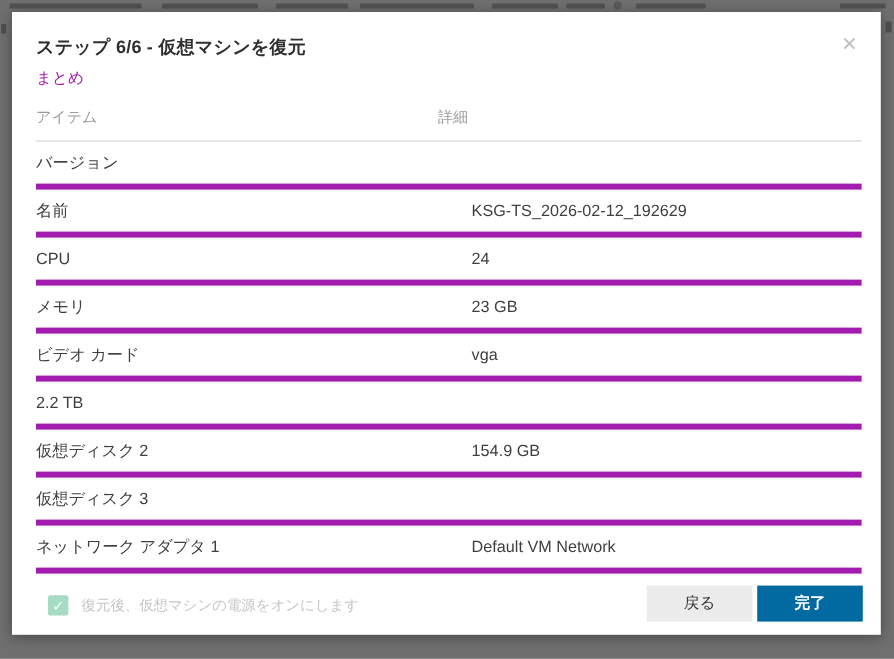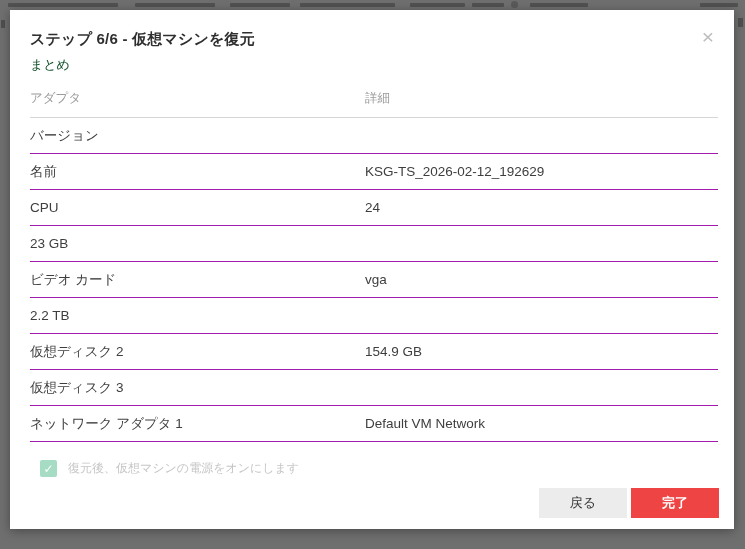--- a/index.html
+++ b/index.html
@@ -14,51 +14,51 @@
   .bg-dot{position:absolute;top:1px;width:7px;height:7px;border-radius:50%;background:#5a5a5a;}
   .edge-frag{position:absolute;background:#4f4f4f;}
 
   .modal{
     position:absolute;left:10px;top:10px;width:724px;height:519px;
     background:#ffffff;box-shadow:0 2px 10px rgba(0,0,0,.35);
     box-sizing:border-box;
   }
   .header{position:relative;padding:20px 20px 0 20px;}
   .title{margin:0;font-size:15px;font-weight:bold;color:#2f2f2f;letter-spacing:.2px;}
-  .subtitle{margin-top:7px;font-size:13px;color:#14532d;}
+  .subtitle{margin-top:7px;font-size:13px;color:#a21caf;}
   .close{
     position:absolute;top:14px;right:14px;border:none;background:transparent;
     font-size:21px;line-height:21px;color:#bcbcbc;cursor:pointer;padding:2px 6px;
     font-family:"Liberation Sans",sans-serif;
   }
 
   .table{margin:16px 16px 0 20px;}
   .thead{display:flex;height:27px;align-items:flex-start;border-bottom:1px solid #d6d6d6;}
   .th{font-size:12.5px;color:#9b9b9b;}
-  .tr{display:flex;align-items:center;height:35px;border-bottom:1px solid #a21caf;}
+  .tr{display:flex;align-items:center;height:35px;border-bottom:5px solid #a21caf;gap:28px;}
   .td{font-size:13.5px;color:#3e3e3e;}
   .col-item{width:335px;flex:0 0 335px;}
   .col-detail{flex:1;}
 
   .checkbox-row{display:flex;align-items:center;margin:18px 20px 0 30px;}
   .checkbox{
     width:17px;height:17px;border-radius:2px;background:#a6dbc4;
     display:inline-flex;align-items:center;justify-content:center;flex:0 0 17px;
     cursor:default;
   }
   .check{color:#ffffff;font-size:12px;line-height:12px;font-weight:bold;}
   .cb-label{margin-left:11px;font-size:12px;color:#c6c6c6;}
 
   .footer{position:absolute;right:15px;bottom:11px;display:flex;gap:4px;}
   .btn{
     min-width:88px;height:30px;border:none;font-size:13px;cursor:pointer;
     font-family:"Liberation Sans",sans-serif;padding:0 18px;
   }
   .btn.back{background:#ececec;color:#333333;}
-  .btn.finish{background:#ef4444;color:#ffffff;font-weight:bold;}
+  .btn.finish{background:#0369a1;color:#ffffff;font-weight:bold;}
 </style>
 </head>
 <body>
 
 <div class="bg-strip">
   <span class="frag" style="left:8px;width:110px;"></span>
   <span class="frag" style="left:135px;width:80px;"></span>
   <span class="frag" style="left:230px;width:60px;"></span>
   <span class="frag" style="left:300px;width:95px;"></span>
   <span class="frag" style="left:410px;width:55px;"></span>
@@ -72,36 +72,37 @@
 
 <div class="modal">
   <div class="header">
     <h1 class="title">ステップ 6/6 - 仮想マシンを復元</h1>
     <div class="subtitle">まとめ</div>
     <button class="close">×</button>
   </div>
 
   <div class="table">
     <div class="thead">
-      <div class="th col-item">アダプタ</div>
+      <div class="th col-item">アイテム</div>
       <div class="th col-detail">詳細</div>
     </div>
 
     <div class="tr">
       <div class="td col-item">バージョン</div>
     </div>
     <div class="tr">
       <div class="td col-item">名前</div>
       <div class="td col-detail">KSG-TS_2026-02-12_192629</div>
     </div>
     <div class="tr">
       <div class="td col-item">CPU</div>
       <div class="td col-detail">24</div>
     </div>
     <div class="tr">
+      <div class="td col-item">メモリ</div>
       <div class="td col-detail">23 GB</div>
     </div>
     <div class="tr">
       <div class="td col-item">ビデオ カード</div>
       <div class="td col-detail">vga</div>
     </div>
     <div class="tr">
       <div class="td col-detail">2.2 TB</div>
     </div>
     <div class="tr">

